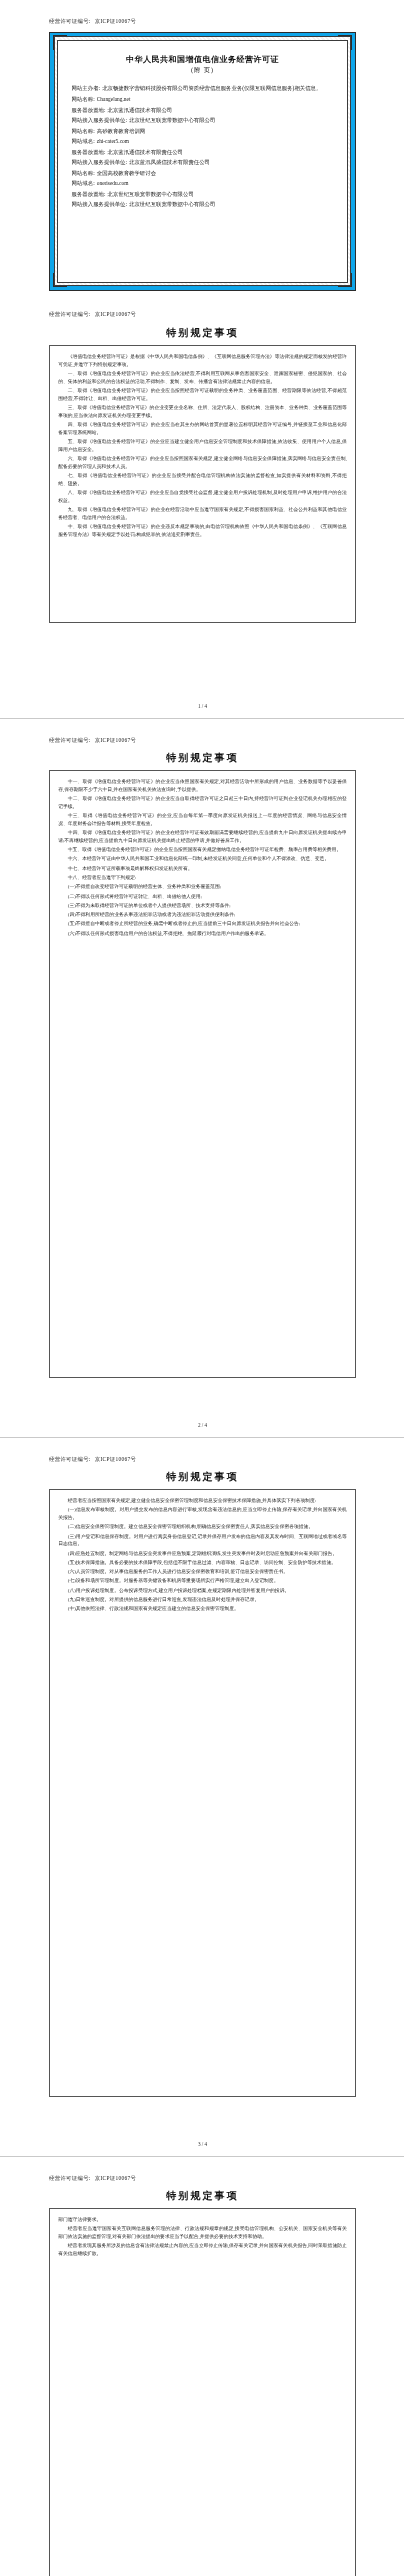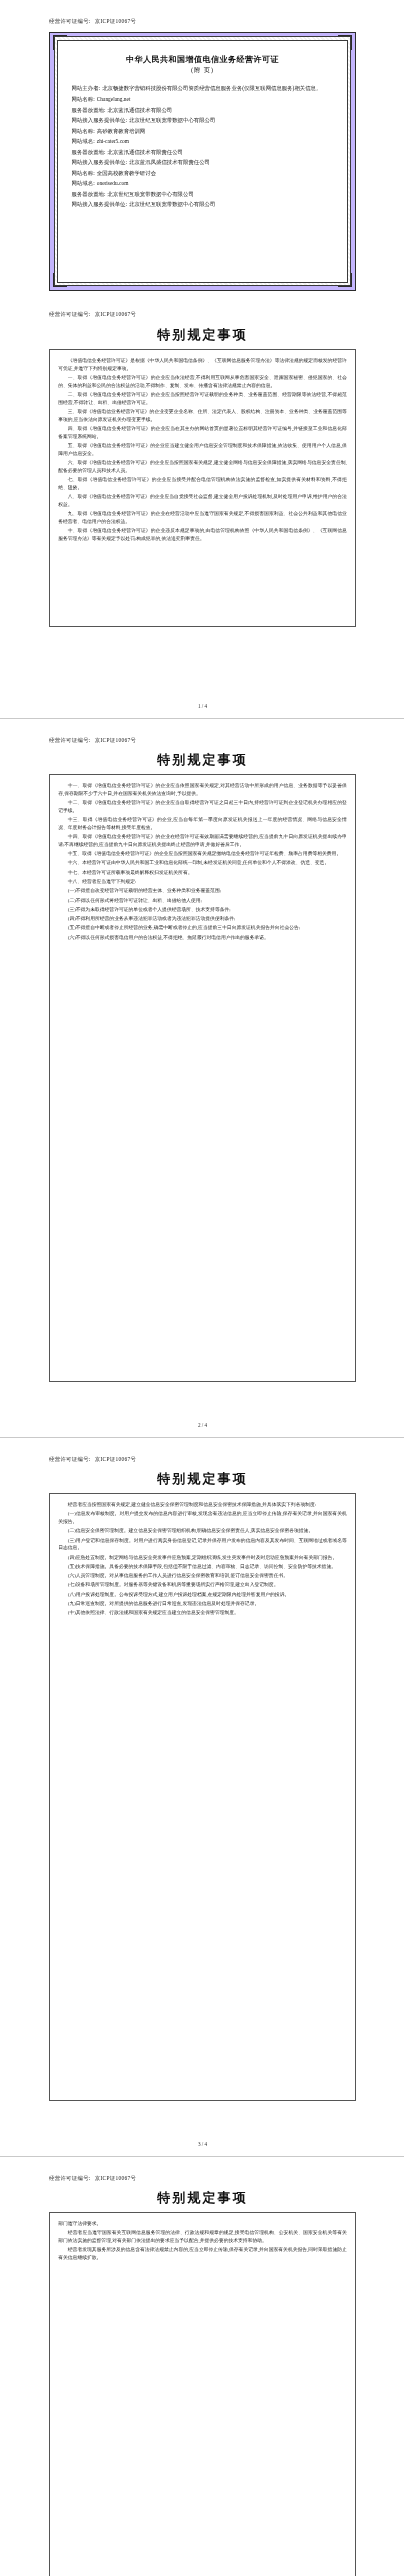--- a/index.html
+++ b/index.html
@@ -43,21 +43,21 @@
   .cert-no-value {
     margin-left: 4.1px;
     white-space: nowrap;
   }
 
   
   .cert-frame {
     position: relative;
     border: 1.5px double #2b2b2b;
     padding: 3.6px;
-    background: #c4b5fd;
+    background: #0ea5e9;
   }
   .cert-frame-inner {
     border: 0.5px solid #3a3a3a;
     padding: 2.6px;
     background:
       repeating-linear-gradient(45deg, #f2f2f2 0 1.5px, #ffffff 1.5px 3.1px);
   }
   .cert-frame-inner2 {
     border: 0.5px solid #3a3a3a;
     background: #ffffff;
@@ -93,21 +93,21 @@
     flex: 0 0 auto;
   }
   .field-value {
     flex: 1 1 auto;
     padding-left: 2.1px;
   }
 
   
   .provisions-title {
     text-align: center;
-    font-size: 13px;
+    font-size: 10px;
     font-weight: bold;
     letter-spacing: 2.1px;
     color: #111;
     margin: 3.1px 0 5.2px 0;
   }
   .box {
     border: 0.5px solid #555;
     padding: 7.2px 8.2px 8.2px 8.2px;
     min-height: 608px;
     box-sizing: border-box;

